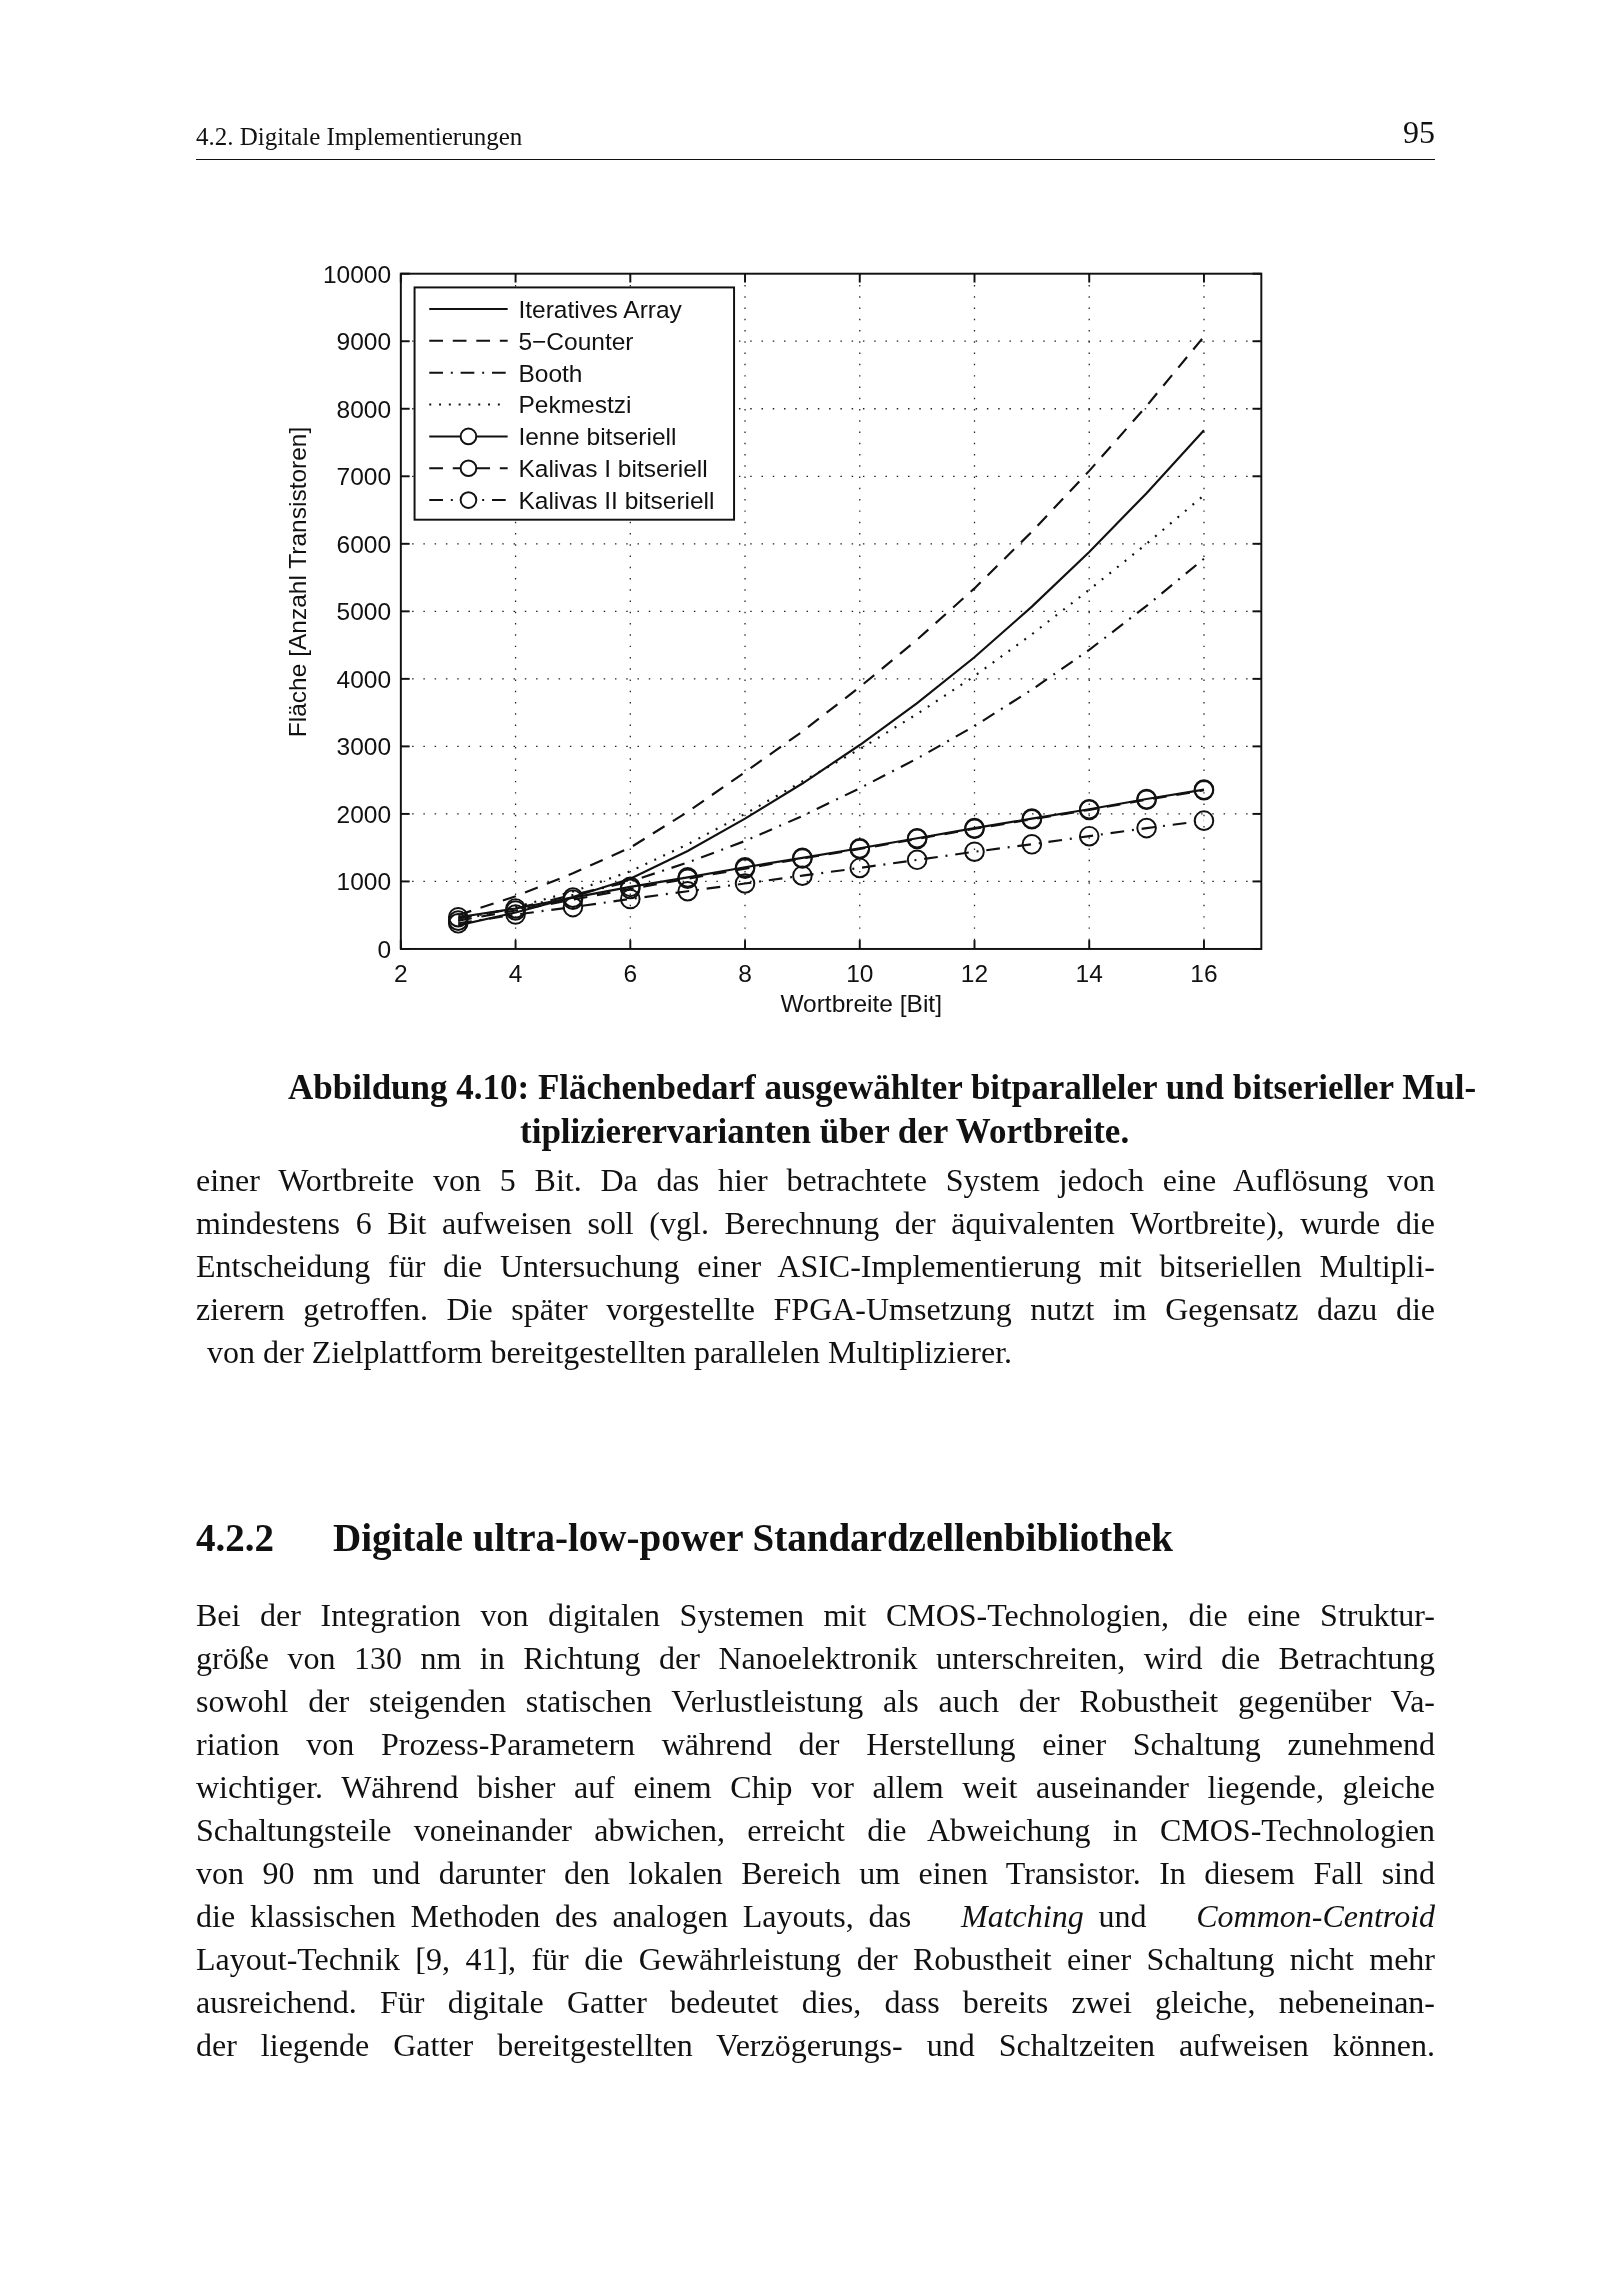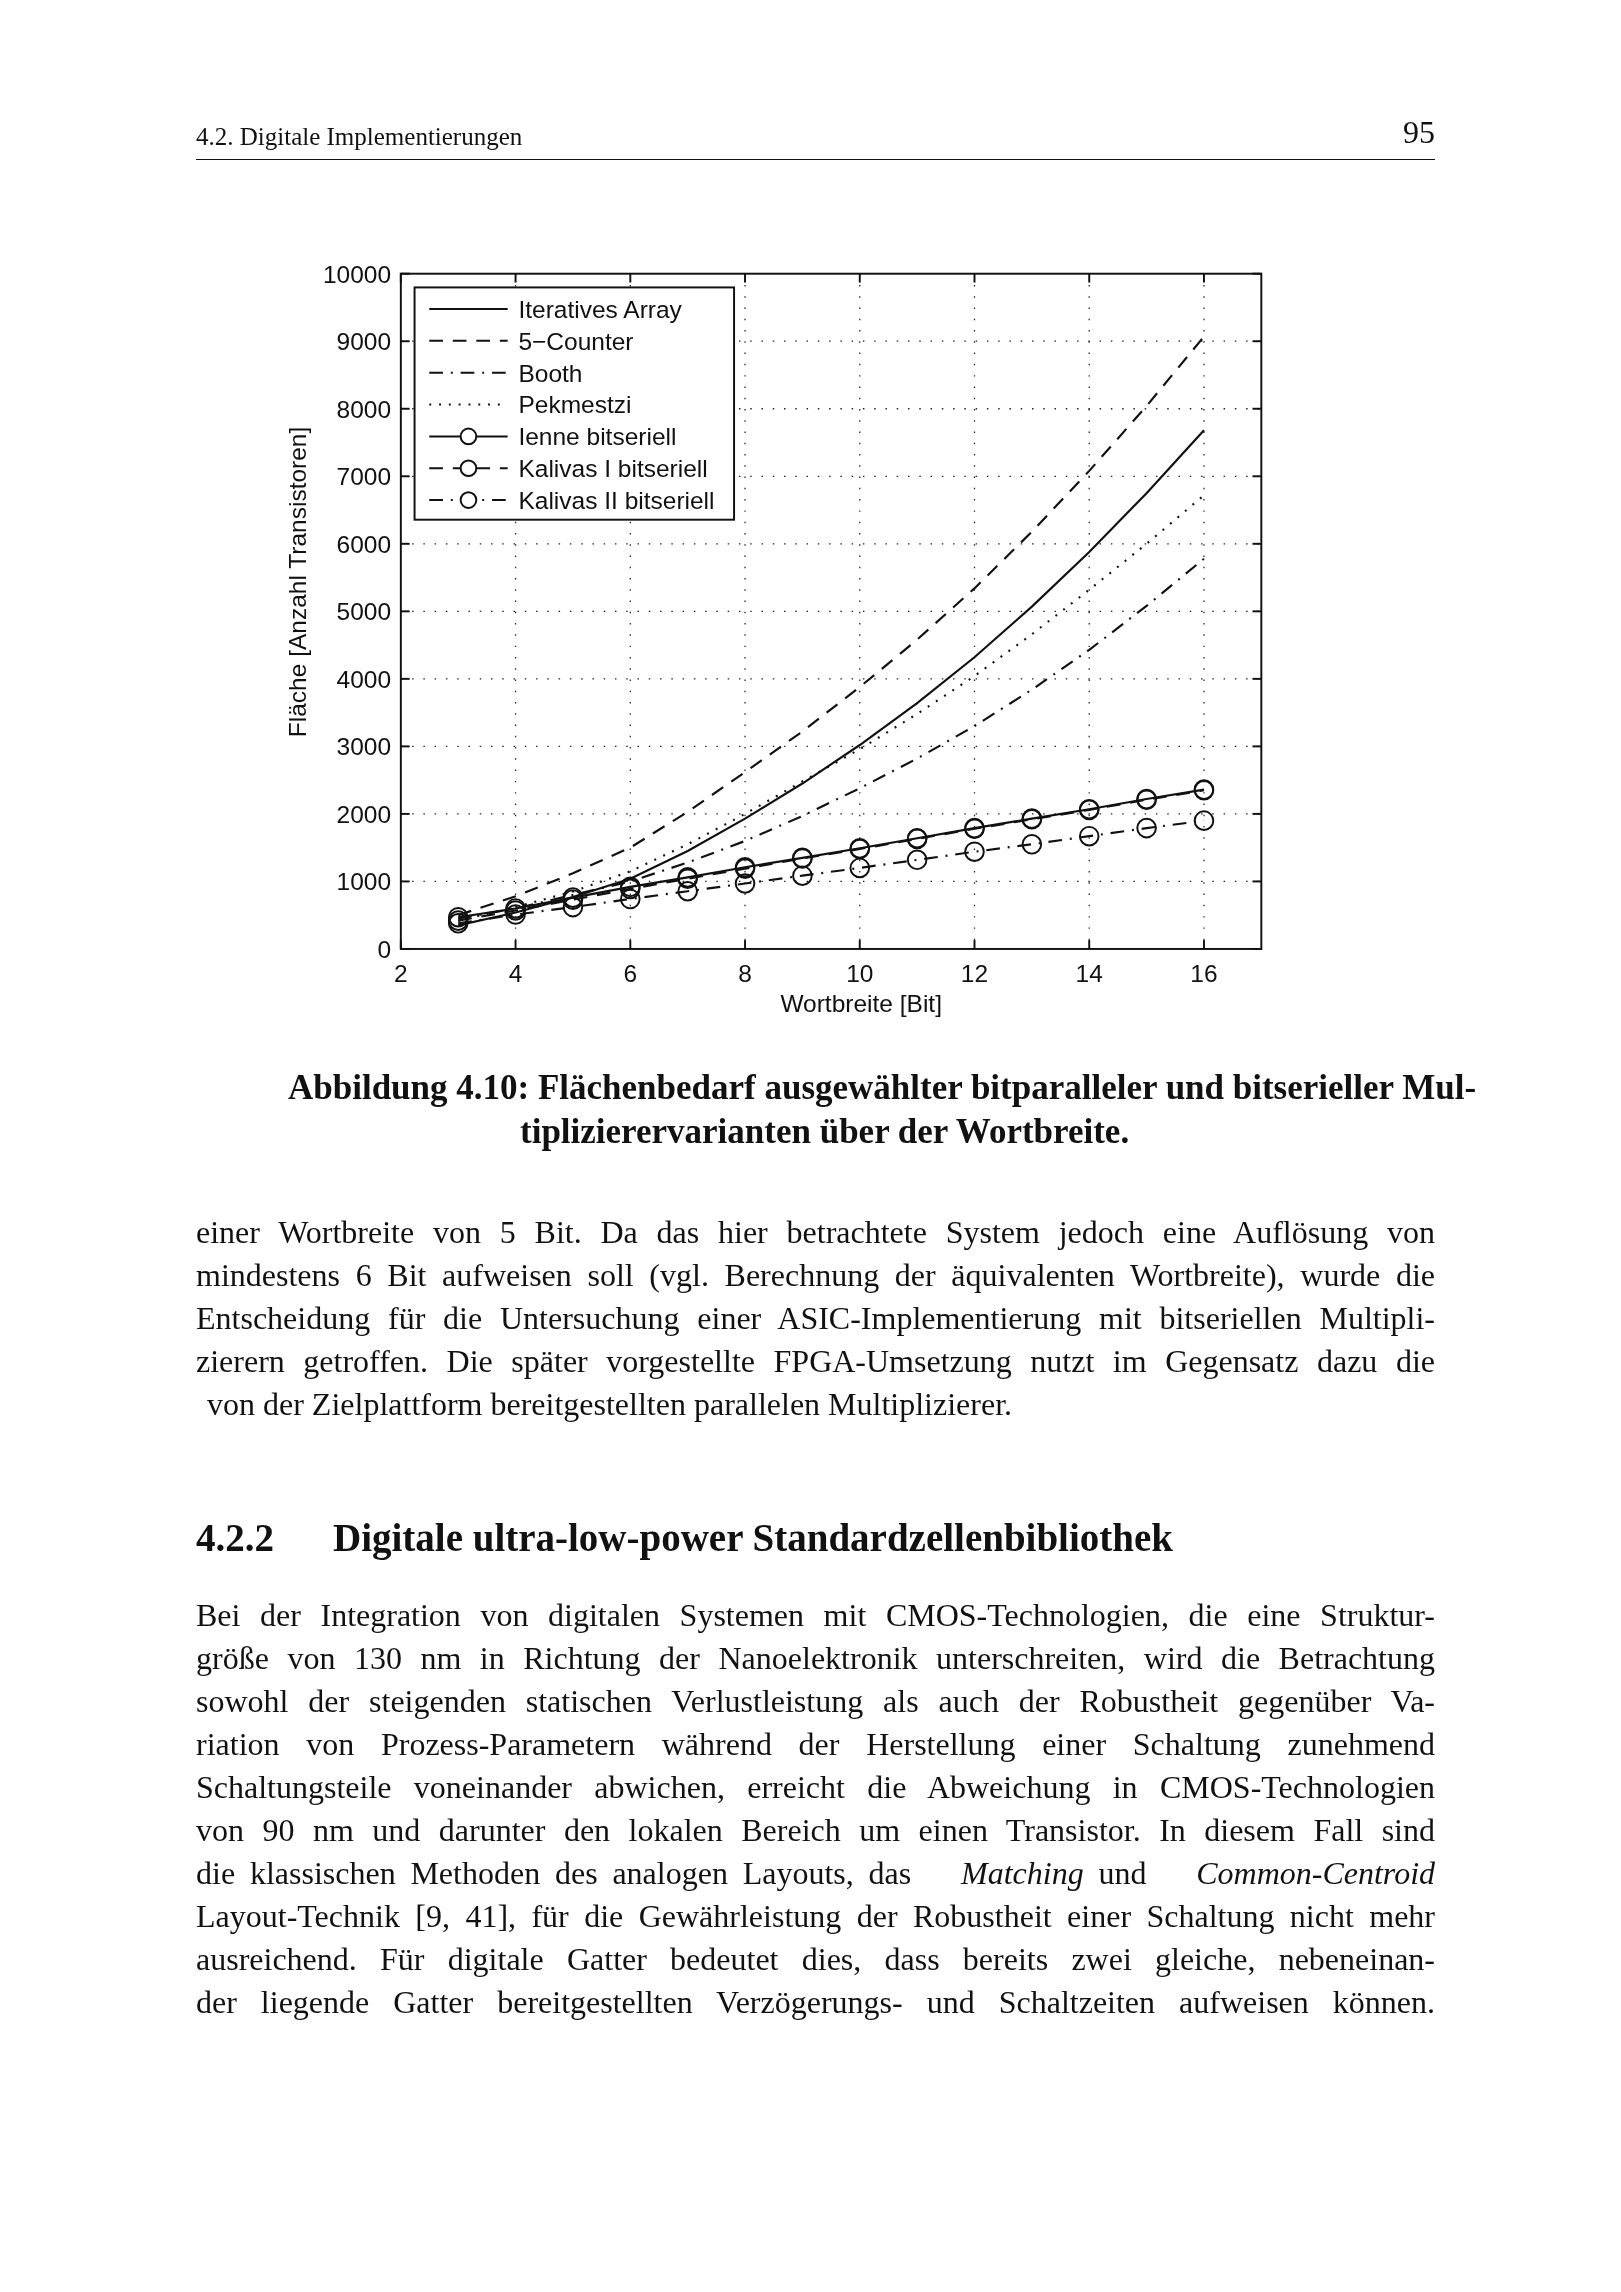--- a/index.html
+++ b/index.html
@@ -178,37 +178,38 @@
       <circle cx="478" cy="510" r="8" fill="#fff" stroke="#111" stroke-width="2"></circle>
       <text x="529" y="519" font-size="25" font-family="&quot;Liberation Sans&quot;, &quot;DejaVu Sans&quot;, sans-serif" fill="#111">Kalivas II bitseriell</text>
     </svg>
   </div>
 
 <div class="caption">
   <span class="l1">Abbildung 4.10: Flächenbedarf ausgewählter bitparalleler und bitserieller Mul-</span>
   <span class="l2">tiplizierervarianten über der Wortbreite.</span>
 </div>
 
-<div class="body-block" style="top:1211px">
+<div class="body-block" style="top:1159px">
   <span class="ln">einer Wortbreite von 5 Bit. Da das hier betrachtete System jedoch eine Auflösung von</span>
   <span class="ln">mindestens 6 Bit aufweisen soll (vgl. Berechnung der äquivalenten Wortbreite), wurde die</span>
   <span class="ln">Entscheidung für die Untersuchung einer ASIC-Implementierung mit bitseriellen Multipli-</span>
   <span class="ln">zierern getroffen. Die später vorgestellte FPGA-Umsetzung nutzt im Gegensatz dazu die</span>
   <span class="ln last">von der Zielplattform bereitgestellten parallelen Multiplizierer.</span>
 </div>
 
 <div class="section-heading">
   <span class="num">4.2.2</span><span>Digitale ultra-low-power Standardzellenbibliothek</span>
 </div>
 
 <div class="body-block" style="top:1594px">
   <span class="ln">Bei der Integration von digitalen Systemen mit CMOS-Technologien, die eine Struktur-</span>
   <span class="ln">größe von 130 nm in Richtung der Nanoelektronik unterschreiten, wird die Betrachtung</span>
   <span class="ln">sowohl der steigenden statischen Verlustleistung als auch der Robustheit gegenüber Va-</span>
   <span class="ln">riation von Prozess-Parametern während der Herstellung einer Schaltung zunehmend</span>
+  <span class="ln">wichtiger. Während bisher auf einem Chip vor allem weit auseinander liegende, gleiche</span>
   <span class="ln">Schaltungsteile voneinander abwichen, erreicht die Abweichung in CMOS-Technologien</span>
   <span class="ln">von 90 nm und darunter den lokalen Bereich um einen Transistor. In diesem Fall sind</span>
   <span class="ln"><span>die klassischen Methoden des analogen Layouts, das </span><em>Matching</em><span> und </span><em>Common-Centroid</em></span>
   <span class="ln">Layout-Technik [9, 41], für die Gewährleistung der Robustheit einer Schaltung nicht mehr</span>
   <span class="ln">ausreichend. Für digitale Gatter bedeutet dies, dass bereits zwei gleiche, nebeneinan-</span>
   <span class="ln">der liegende Gatter bereitgestellten Verzögerungs- und Schaltzeiten aufweisen können.</span>
 </div>
 
 
 </body></html>

